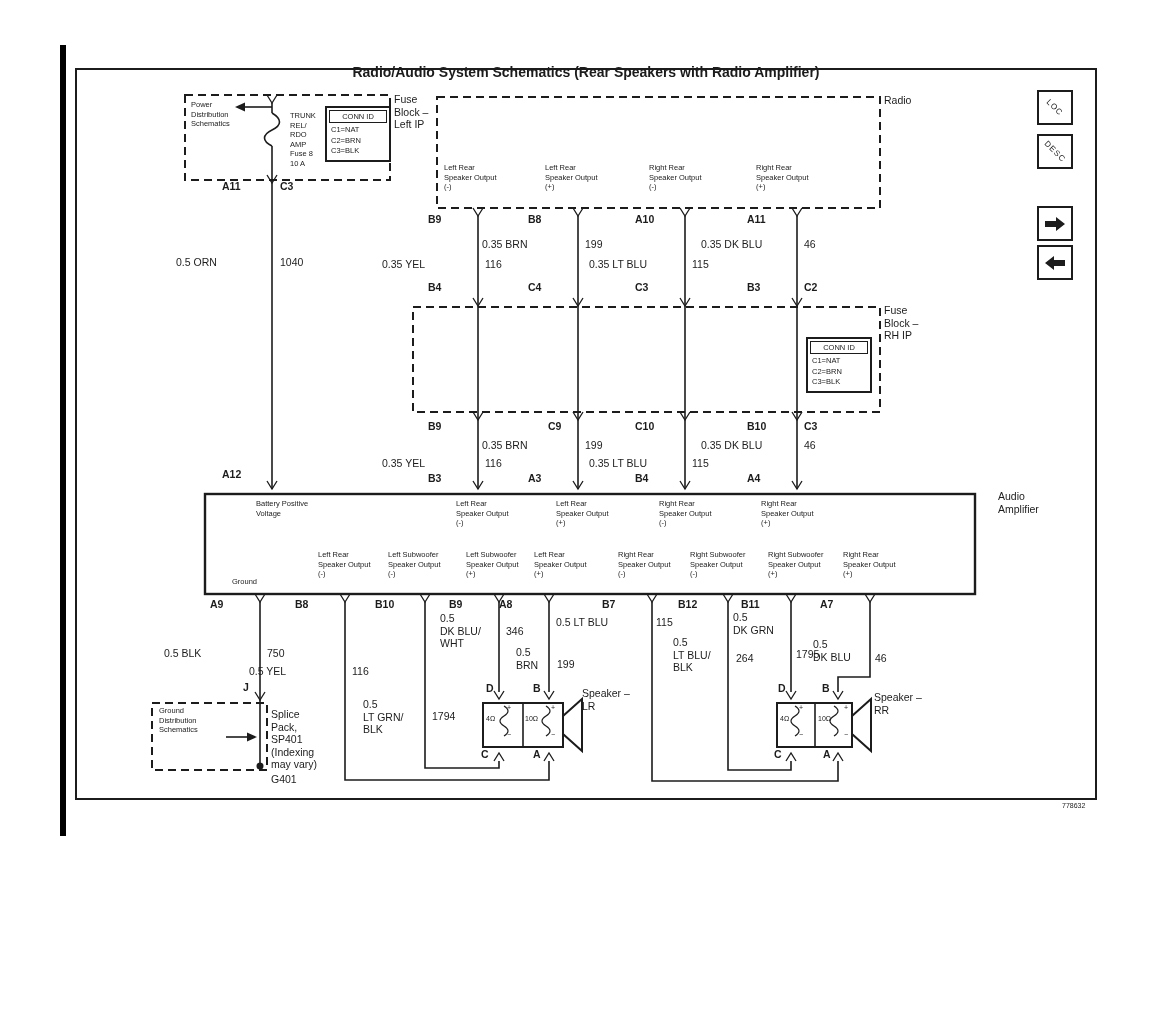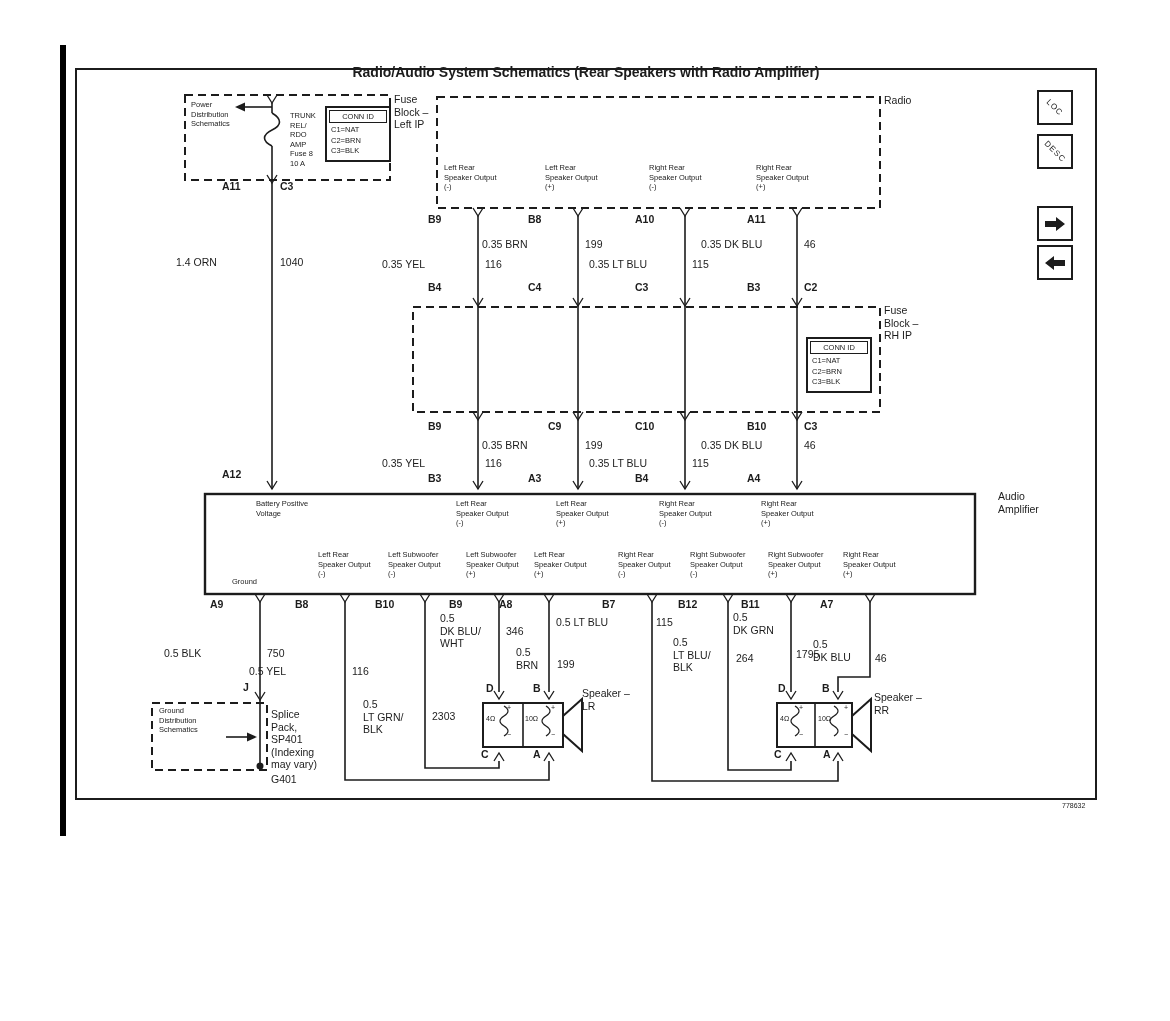--- a/index.html
+++ b/index.html
@@ -158,21 +158,21 @@
     <div class="hd">CONN ID</div>
     <div class="rw">C1=NAT
 C2=BRN
 C3=BLK</div>
   </div>
   <div class="t f10" style="left:394px;top:93px;width:60px;">Fuse
 Block –
 Left IP</div>
   <div class="t f10b ra" style="left:222px;top:180px;width:44px;">A11</div>
   <div class="t f10b" style="left:280px;top:180px;">C3</div>
-  <div class="t f10 ra" style="left:176px;top:256px;width:90px;">1.4 ORN</div>
+  <div class="t f10 ra" style="left:176px;top:256px;width:90px;">0.5 ORN</div>
   <div class="t f10" style="left:280px;top:256px;">1040</div>
   <div class="t f10b ra" style="left:222px;top:468px;width:44px;">A12</div>
 
   <div class="t f10" style="left:884px;top:94px;">Radio</div>
   <div class="t f7" style="left:444px;top:163px;width:70px;">Left Rear
 Speaker Output
 (-)</div>
   <div class="t f7" style="left:545px;top:163px;width:70px;">Left Rear
 Speaker Output
 (+)</div>
@@ -281,21 +281,21 @@
   <div class="t f10b ra" style="left:741px;top:598px;width:44px;">B11</div>
   <div class="t f10b ra" style="left:820px;top:598px;width:44px;">A7</div>
 
   <div class="t f10 ra" style="left:164px;top:647px;width:90px;">0.5 BLK</div>
   <div class="t f10" style="left:267px;top:647px;">750</div>
   <div class="t f10 ra" style="left:249px;top:665px;width:90px;">0.5 YEL</div>
   <div class="t f10" style="left:352px;top:665px;">116</div>
   <div class="t f10" style="left:363px;top:698px;width:56px;">0.5
 LT GRN/
 BLK</div>
-  <div class="t f10" style="left:432px;top:710px;">2303</div>
+  <div class="t f10" style="left:432px;top:710px;">1794</div>
   <div class="t f10" style="left:440px;top:612px;width:56px;">0.5
 DK BLU/
 WHT</div>
   <div class="t f10" style="left:506px;top:625px;text-align:center;">346</div>
   <div class="t f10" style="left:516px;top:646px;width:34px;">0.5
 BRN</div>
   <div class="t f10" style="left:557px;top:658px;">199</div>
   <div class="t f10 ra" style="left:556px;top:616px;width:90px;">0.5 LT BLU</div>
   <div class="t f10" style="left:656px;top:616px;">115</div>
   <div class="t f10" style="left:673px;top:636px;width:52px;">0.5

